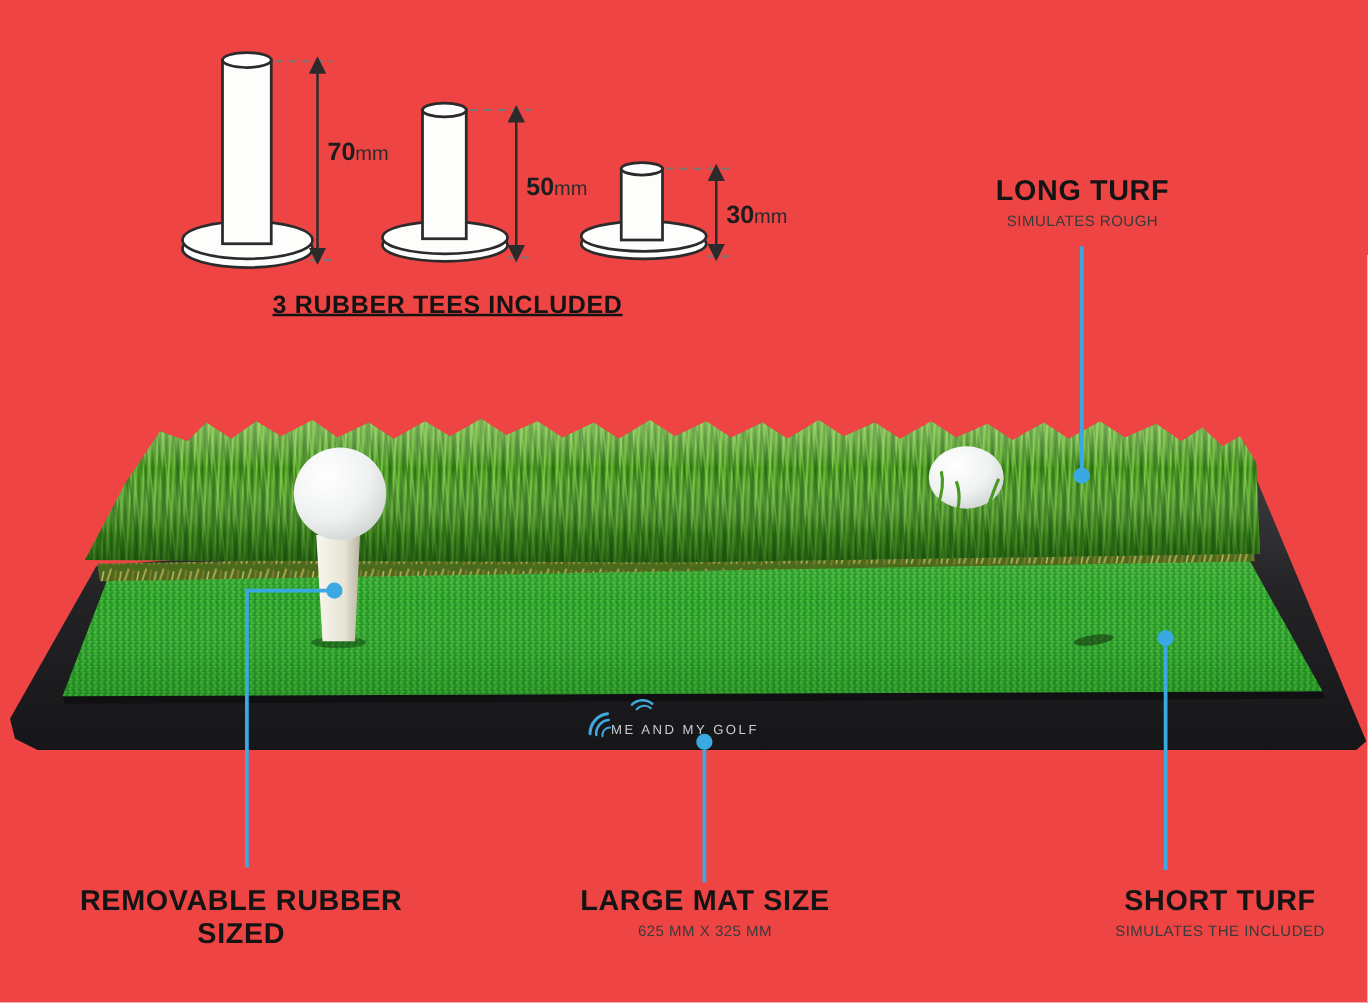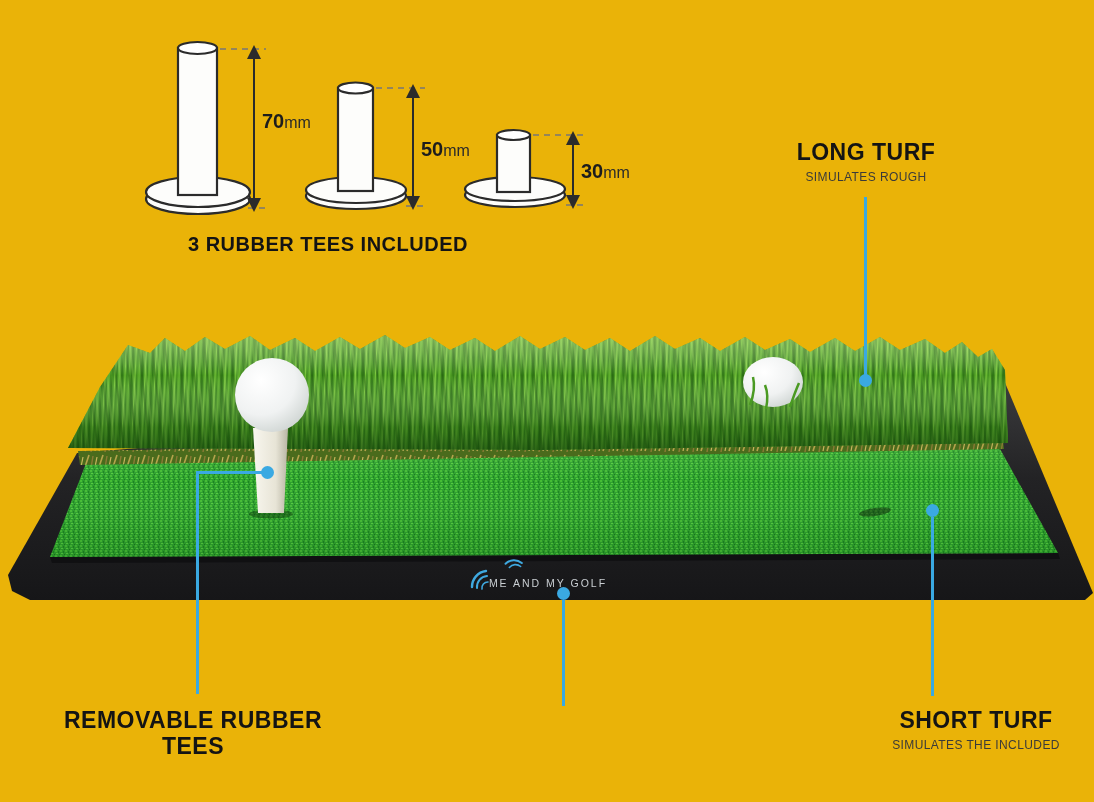--- a/index.html
+++ b/index.html
@@ -1,32 +1,32 @@
 <!DOCTYPE html>
 <html><head>
 <meta charset="utf-8">
 <style>
   html,body{margin:0;padding:0;background:#ffffff;}
   .stage{
-    position:relative;width:1094px;height:802px;background:#eab308;overflow:hidden;
+    position:relative;width:1094px;height:802px;background:#ef4444;overflow:hidden;
     font-family:"Liberation Sans","DejaVu Sans",sans-serif;color:#161616;
   }
   .abs{position:absolute;}
   
   .c-line-v{position:absolute;width:3px;background:#3aa9e2;}
   .c-line-h{position:absolute;height:3px;background:#3aa9e2;}
   .c-dot{position:absolute;width:13px;height:13px;border-radius:50%;background:#3aa9e2;}
   
   .callout-label{position:absolute;width:300px;text-align:center;}
   .callout-title{font-size:23px;font-weight:bold;letter-spacing:.5px;color:#141414;line-height:26px;text-align:center;}
   .callout-sub{font-size:12px;letter-spacing:.4px;color:#3a3a3a;margin-top:3px;line-height:19px;}
   
   .diagram-heading{
-    position:absolute;left:188px;top:233px;width:310px;text-align:left;
-    font-size:20px;font-weight:bold;letter-spacing:.5px;color:#141414;
+    position:absolute;left:188px;top:233px;width:310px;text-align:right;
+    font-size:20px;font-weight:bold;letter-spacing:.5px;color:#141414;text-decoration:underline;
   }
   .dim-num{font-weight:bold;font-size:20px;fill:#1d1d1d;}
   .dim-unit{font-weight:normal;font-size:16px;fill:#2b2b2b;}
 </style>
 </head>
 <body>
 
 <div class="stage">
 
   <svg class="abs" style="left:140px;top:38px;" width="500" height="192" viewBox="0 0 500 192">
@@ -172,25 +172,29 @@
     <div class="callout-title">LONG TURF</div>
     <div class="callout-sub">SIMULATES ROUGH</div>
   </div>
   <div class="c-line-v" style="left:864px;top:197px;height:180px;"></div>
   <div class="c-dot" style="left:859px;top:374px;"></div>
 
   <div class="c-dot" style="left:261px;top:466px;"></div>
   <div class="c-line-h" style="left:197px;top:471px;width:68px;"></div>
   <div class="c-line-v" style="left:196px;top:471px;height:223px;"></div>
   <div class="callout-label" style="left:43px;top:707px;">
-    <div class="callout-title">REMOVABLE RUBBER TEES</div>
+    <div class="callout-title">REMOVABLE RUBBER SIZED</div>
   </div>
 
   <div class="c-dot" style="left:557px;top:587px;"></div>
   <div class="c-line-v" style="left:562px;top:600px;height:106px;"></div>
+  <div class="callout-label" style="left:414px;top:707px;">
+    <div class="callout-title">LARGE MAT SIZE</div>
+    <div class="callout-sub">625 MM X 325 MM</div>
+  </div>
 
   <div class="c-dot" style="left:926px;top:504px;"></div>
   <div class="c-line-v" style="left:931px;top:517px;height:179px;"></div>
   <div class="callout-label" style="left:826px;top:707px;">
     <div class="callout-title">SHORT TURF</div>
     <div class="callout-sub">SIMULATES THE INCLUDED</div>
   </div>
 
 </div>
 

